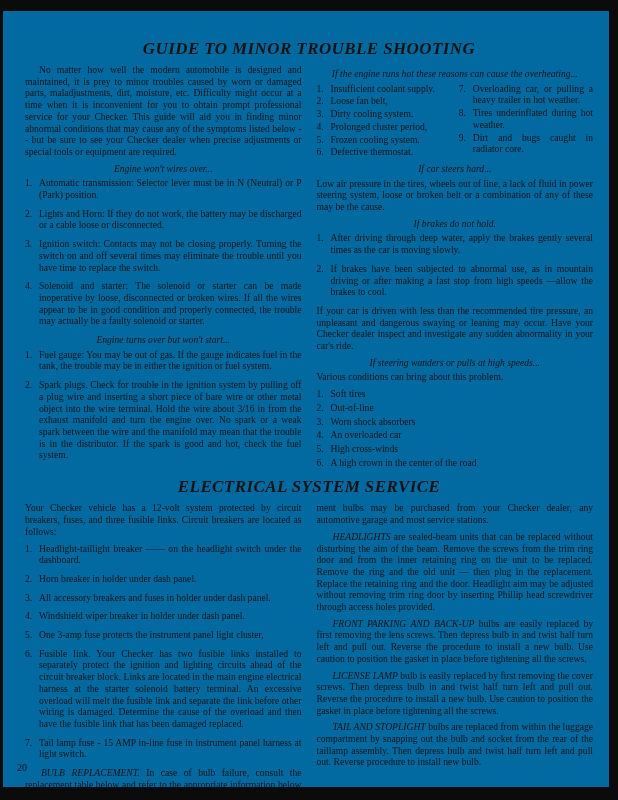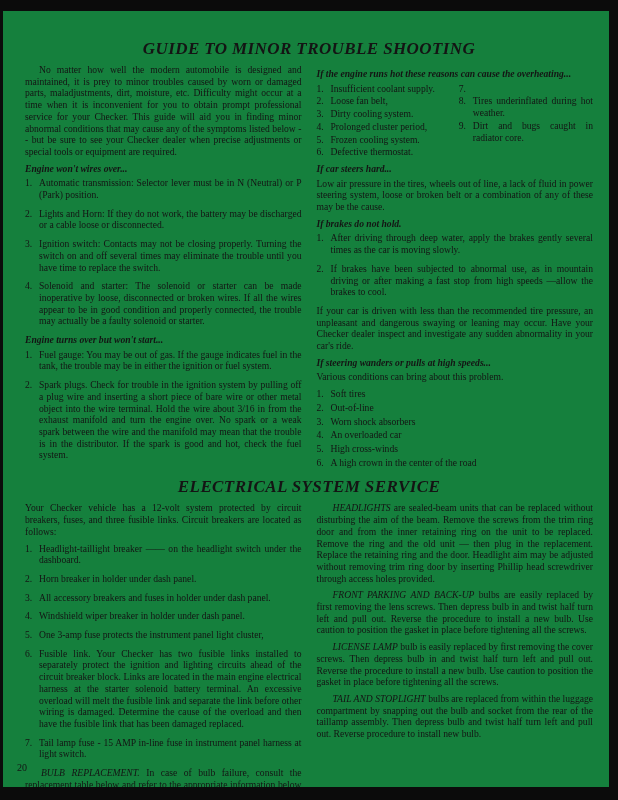--- a/index.html
+++ b/index.html
@@ -1,37 +1,37 @@
 <!DOCTYPE html>
 <html><head>
 <meta charset="utf-8">
 <style>
   * { margin:0; padding:0; box-sizing:border-box; }
   html,body { background:#ffffff; }
   body { width:618px; font-family:"Liberation Serif","DejaVu Serif",serif; }
   .page {
     position:relative; width:618px; height:800px; overflow:hidden;
-    background:#15803d; color:#141414;
+    background:#0369a1; color:#141414;
     border-top:11px solid #0b0b0b;
     border-right:9px solid #0b0b0b;
     border-bottom:13px solid #0b0b0b;
     border-left:3px solid #0b0b0b;
     padding:28px 16px 2px 22px;
   }
   .title {
     text-align:center; font-size:17px; font-weight:bold; font-style:italic;
     letter-spacing:.4px; margin-bottom:5px;
   }
   .title2 { margin-top:7px; }
   .cols { display:flex; gap:15px; }
   .col { flex:1; min-width:0; font-size:9.6px; line-height:1.22; text-align:justify; }
   .para { margin-bottom:5px; }
   .indent { text-indent:14px; }
   .indent2 { text-indent:16px; }
-  .head { font-weight:bold; font-style:italic; margin:4px 0 3px; text-align:left; }
+  .head { font-weight:normal; font-style:italic; margin:4px 0 3px; text-align:center; }
   .li { display:flex; margin-bottom:2px; }
   .num { flex:none; width:14px; }
   .txt { flex:1; min-width:0; text-align:justify; }
   .spaced .li { margin-bottom:7px; }
   .two-col { display:flex; gap:8px; margin-bottom:3px; }
   .two-col > div { flex:1; min-width:0; }
   .two-col .li { margin-bottom:1px; }
   .lead { font-style:italic; }
   .page-num { position:absolute; left:14px; bottom:14px; font-size:10px; font-weight:normal; }
 </style>
@@ -104,20 +104,21 @@
               <span class="txt">Frozen cooling system.</span>
             </div>
             <div class="li">
               <span class="num">6.</span>
               <span class="txt">Defective thermostat.</span>
             </div>
           </div>
         <div>
             <div class="li">
               <span class="num">7.</span>
+              <span class="txt">Overloading car, or pulling a heavy trailer in hot weather.</span>
             </div>
             <div class="li">
               <span class="num">8.</span>
               <span class="txt">Tires underinflated during hot weather.</span>
             </div>
             <div class="li">
               <span class="num">9.</span>
               <span class="txt">Dirt and bugs caught in radiator core.</span>
             </div>
           </div>
@@ -204,20 +205,21 @@
           <div class="li">
             <span class="num">7.</span>
             <span class="txt">Tail lamp fuse - 15 AMP in-line fuse in instrument panel harness at light switch.</span>
           </div>
         </div>
       <div class="para indent2"><span class="lead">BULB REPLACEMENT.</span><span> In case of bulb failure, consult the replacement table below and refer to the appropriate information below for the charging procedure. Replace-</span></div>
     </div>
 
     <div class="col">
       <div>
+          <div class="para"><span>ment bulbs may be purchased from your Checker dealer, any automotive garage and most service stations.</span></div>
           <div class="para indent2"><span class="lead">HEADLIGHTS</span><span> are sealed-beam units that can be replaced without disturbing the aim of the beam. Remove the screws from the trim ring door and from the inner retaining ring on the unit to be replaced. Remove the ring and the old unit — then plug in the replacement. Replace the retaining ring and the door. Headlight aim may be adjusted without removing trim ring door by inserting Phillip head screwdriver through access holes provided.</span></div>
           <div class="para indent2"><span class="lead">FRONT PARKING AND BACK-UP</span><span> bulbs are easily replaced by first removing the lens screws. Then depress bulb in and twist half turn left and pull out. Reverse the procedure to install a new bulb. Use caution to position the gasket in place before tightening all the screws.</span></div>
           <div class="para indent2"><span class="lead">LICENSE LAMP</span><span> bulb is easily replaced by first removing the cover screws. Then depress bulb in and twist half turn left and pull out. Reverse the procedure to install a new bulb. Use caution to position the gasket in place before tightening all the screws.</span></div>
           <div class="para indent2"><span class="lead">TAIL AND STOPLIGHT</span><span> bulbs are replaced from within the luggage compartment by snapping out the bulb and socket from the rear of the taillamp assembly. Then depress bulb and twist half turn left and pull out. Reverse procedure to install new bulb.</span></div>
         </div>
     </div>
   </div>
 
   <div class="page-num">20</div>
 </div>

